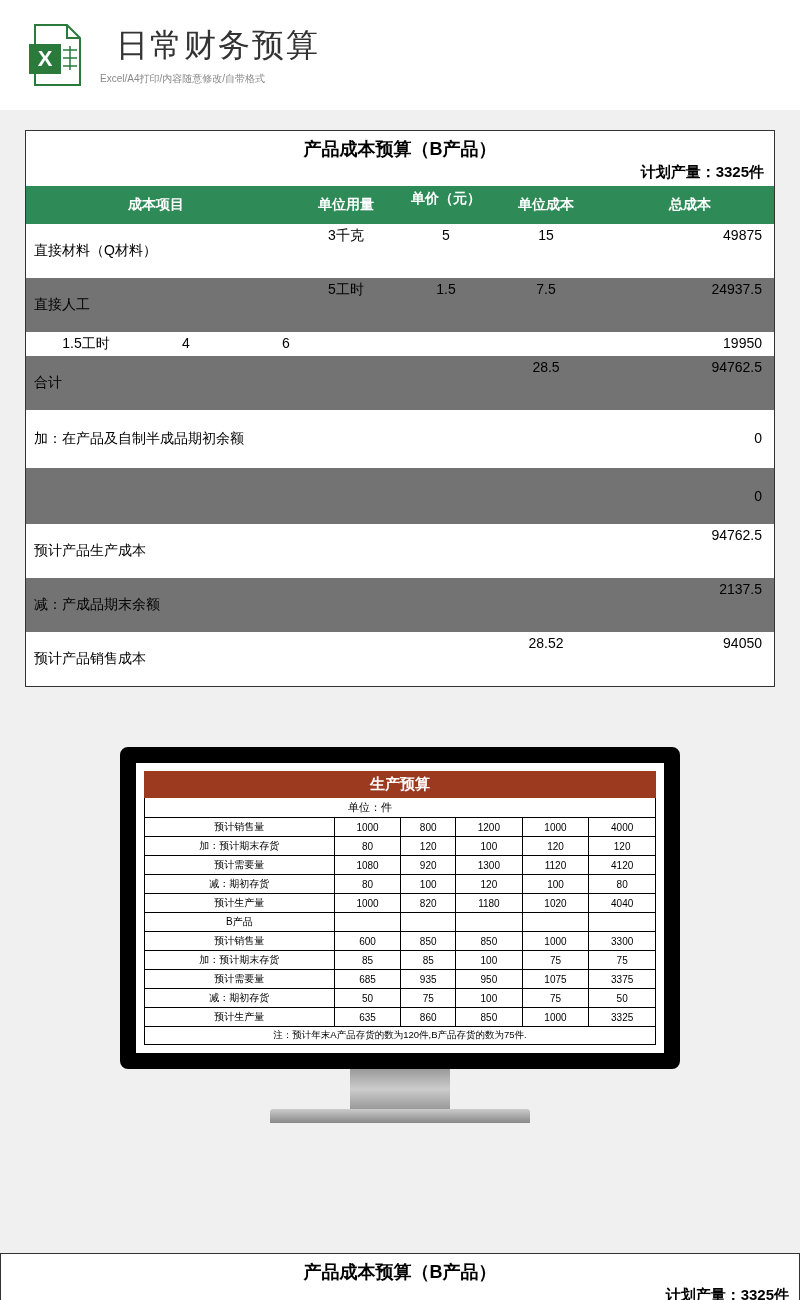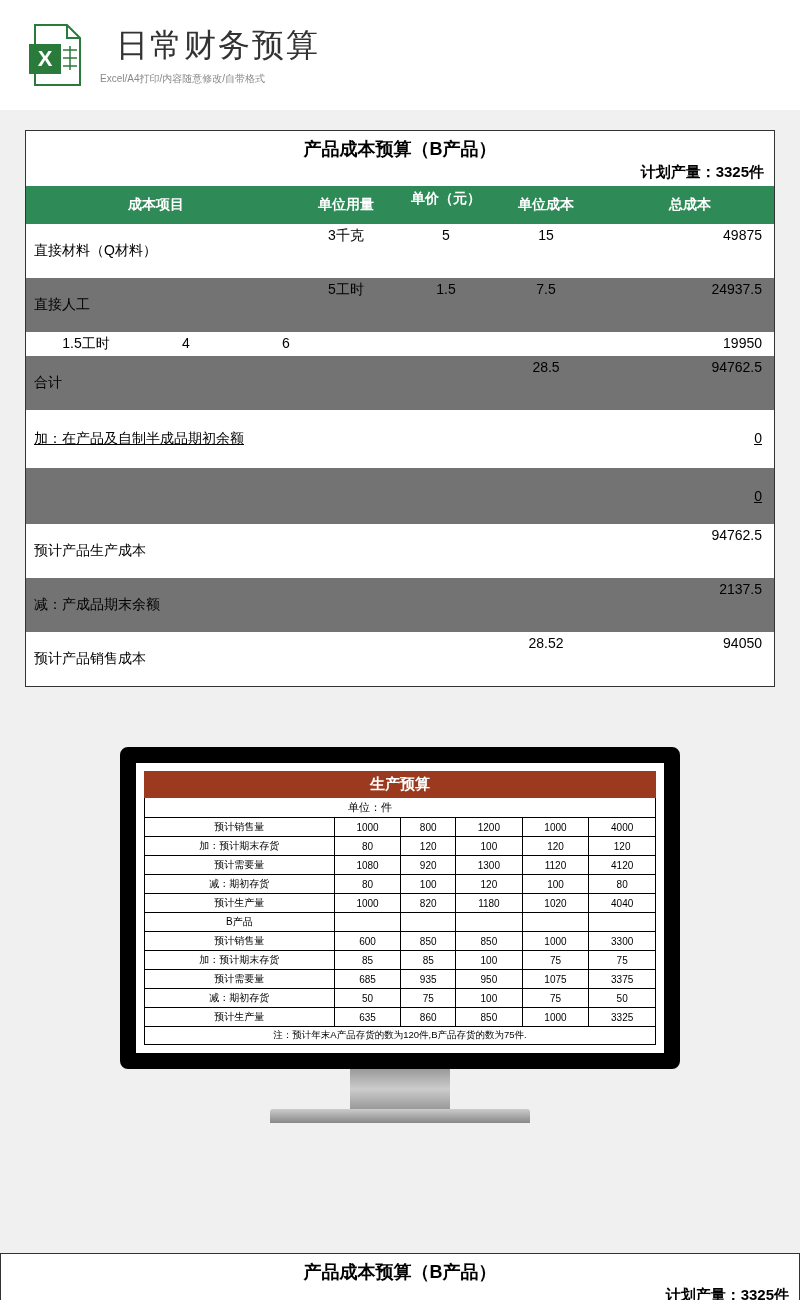--- a/index.html
+++ b/index.html
@@ -19,21 +19,21 @@
 .sheet1-head .c3 { flex: 0 0 80px; padding: 4px 0; line-height: 1.2; }
 .sheet1-head .c4 { flex: 0 0 120px; padding: 10px 0; }
 .sheet1-head .c5 { flex: 1; padding: 10px 0; }
 .row { display: flex; }
 .row .c1 { flex: 0 0 260px; padding: 18px 8px; }
 .row .c2 { flex: 0 0 120px; text-align: center; padding: 3px 0; }
 .row .c3 { flex: 0 0 80px; text-align: center; padding: 3px 0; }
 .row .c4 { flex: 0 0 120px; text-align: center; padding: 3px 0; }
 .row .c5 { flex: 1; text-align: right; padding: 3px 12px; }
 .lg { background: #737373; }
-.tall { padding-top: 10px !important; padding-bottom: 10px !important; text-decoration: underline; }
+.tall { padding-top: 10px !important; padding-bottom: 10px !important; }
 
 .monitor-wrap { display: flex; justify-content: center; padding: 40px 0 30px; }
 .monitor { width: 560px; }
 .screen { background: #fff; border: 16px solid #000; border-radius: 8px; padding: 8px; }
 .stand-neck { width: 100px; height: 40px; background: linear-gradient(#999,#ccc,#999); margin: 0 auto; }
 .stand-base { width: 260px; height: 14px; background: linear-gradient(#ccc,#888); margin: 0 auto; border-radius: 3px 3px 0 0; }
 
 .sheet2-title { background: #9b3a1e; color: #fff; text-align: center; font-weight: bold; padding: 4px; font-size: 15px; }
 .sheet2-sub { text-align: center; padding: 2px 60px 2px 0; font-size: 11px; border-left:1px solid #000;border-right:1px solid #000;}
 .tbl2 { width: 100%; border-collapse: collapse; font-size: 10px; }

